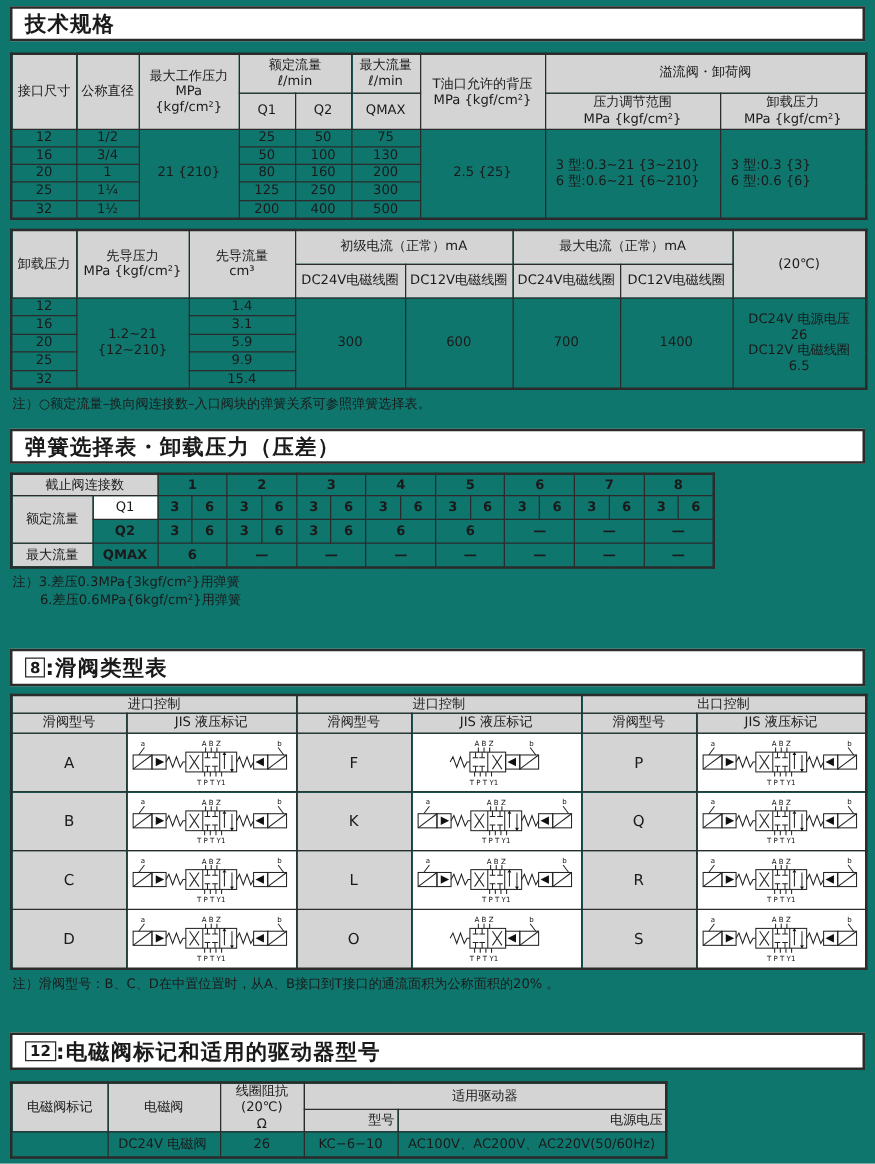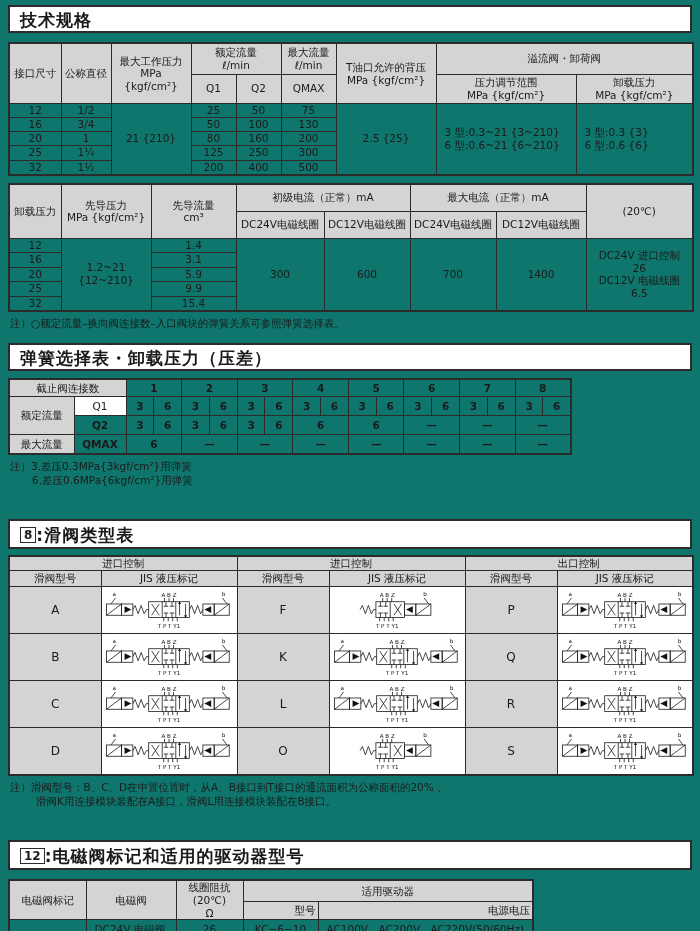--- a/index.html
+++ b/index.html
@@ -273,21 +273,21 @@
     </tr>
     <tr class="rb2">
       <td>12</td>
       <td rowspan="5">1.2~21 {12~210}</td>
       <td>1.4</td>
       <td rowspan="5">300</td>
       <td rowspan="5">600</td>
       <td rowspan="5">700</td>
       <td rowspan="5">1400</td>
       <td rowspan="5">
-        <div class="u">DC24V 进口控制</div>
+        <div class="u">DC24V 电源电压</div>
         <div class="u">26</div>
         <div class="u">DC12V 电磁线圈</div>
         <div class="u">6.5</div>
       </td>
     </tr>
     <tr class="rb2">
       <td>16</td>
       <td>3.1</td>
     </tr>
     <tr class="rb2">
@@ -485,21 +485,20 @@
       <td class="sym-cell">
             <svg class="vs" viewBox="0 0 170 52">
               <use href="#sym-double"></use>
             </svg>
           </td>
     </tr>
   </tbody>
     </table>
 
   <div class="note mt4">注）滑阀型号：B、C、D在中置位置时，从A、B接口到T接口的通流面积为公称面积的20% 。</div>
-  <div class="note indent1">滑阀K用连接模块装配在A接口，滑阀L用连接模块装配在B接口。</div>
 
   <div class="section-title badged mt42">
     <span class="badge">12</span><span>:电磁阀标记和适用的驱动器型号</span>
   </div>
 
   <table class="t-sol">
     <colgroup>
       <col style="width:77px">
         <col style="width:90px">
         <col style="width:67px">

